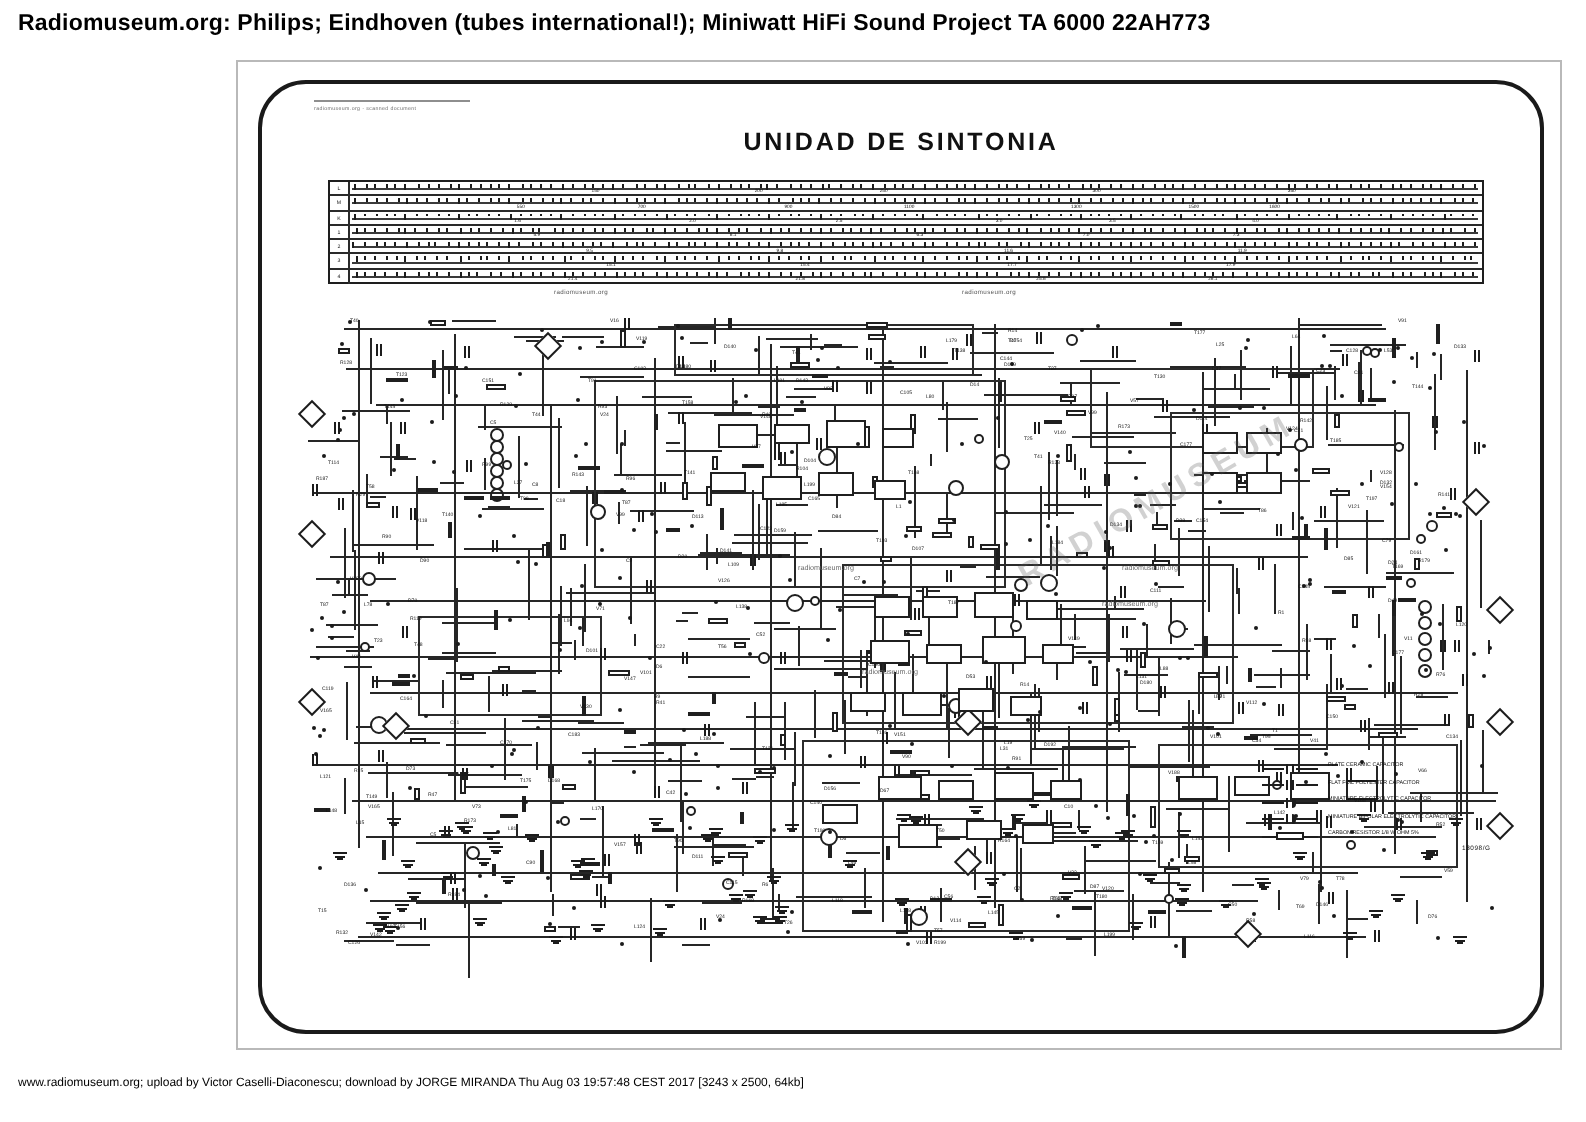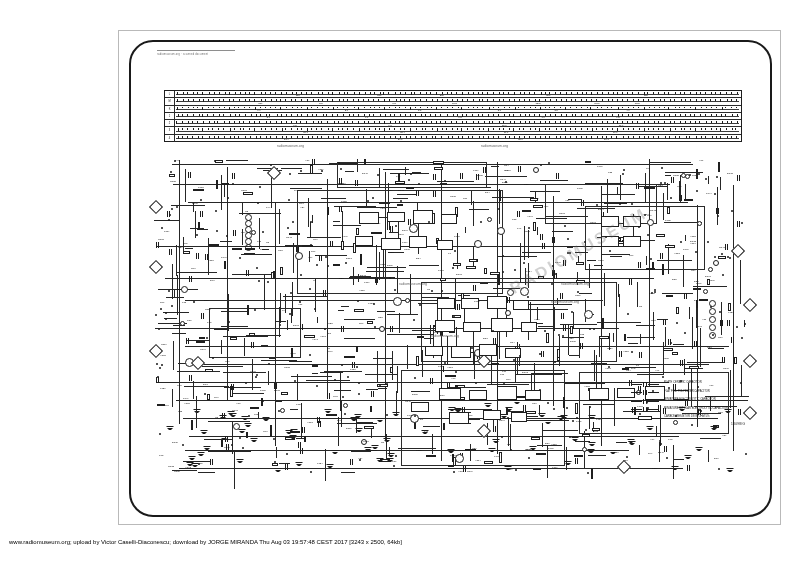--- a/index.html
+++ b/index.html
@@ -121,28 +121,30 @@
   
   #footer{
     position:absolute;left:9px;top:539px;font-size:6px;color:#000;white-space:nowrap;
   }
 </style>
 </head>
 <body>
 
 <div id="page">
 
+  <div id="header-title">Radiomuseum.org: Philips; Eindhoven (tubes international!); Miniwatt HiFi Sound Project TA 6000 22AH773</div>
 
   <div id="sheet">
 
     <div id="frame">
 
       <div id="sheet-stamp-rule"></div>
       <div id="sheet-stamp">radiomuseum.org  ·  scanned document</div>
 
+      <div id="schem-title">UNIDAD DE SINTONIA</div>
 
       <div id="dial">
           <div class="dial-row">
             <div class="band-tag">L</div>
             <div class="rule"></div>
             <div class="ticks">
               <i style="left: 0.195297%; height: 3px;"></i>
               <i style="left: 1.31696%; height: 1.8px;"></i>
               <i style="left: 2.0325%; height: 1.8px;"></i>
               <i style="left: 3.06746%; height: 1.8px;"></i>

